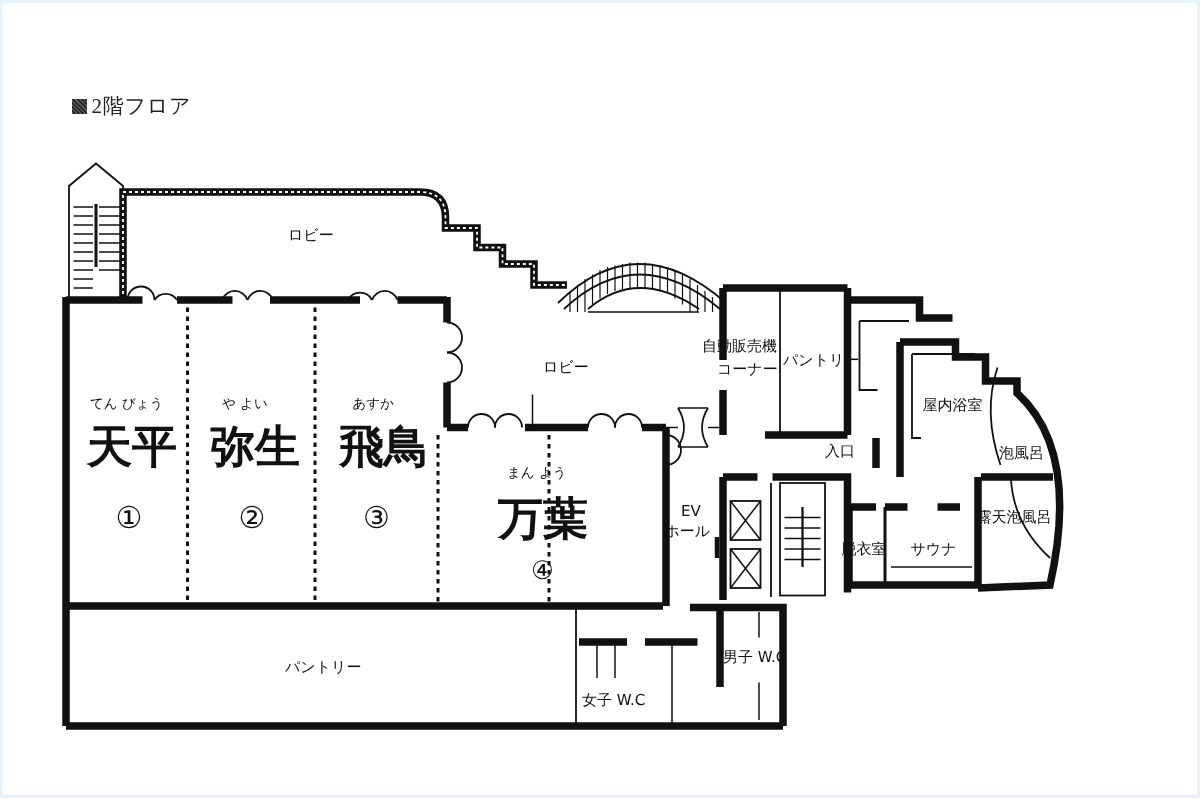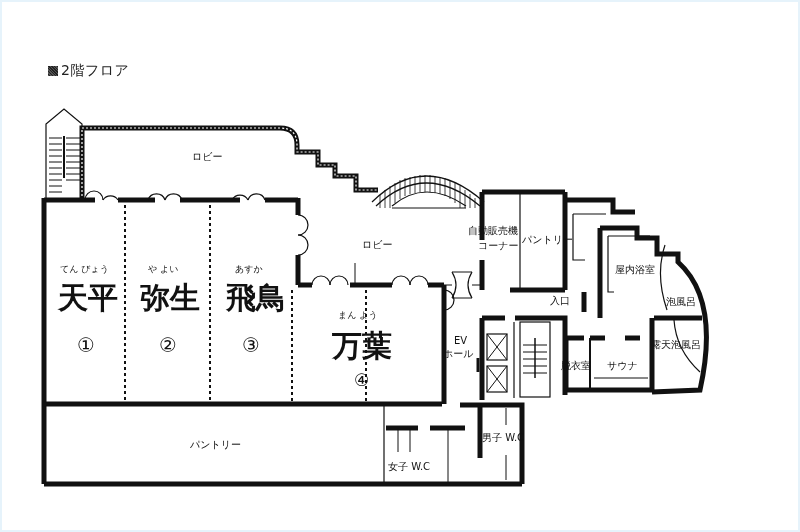--- a/index.html
+++ b/index.html
@@ -12,20 +12,21 @@
       position: absolute; left: 0; top: 0;
       width: 796px; height: 528px;
       border: 2px solid #e6f3fb;
       background: #ffffff;
     }
     .title {
       position: absolute; left: 48px; top: 62px;
       font-size: 14px; color: #222;
       display: flex; align-items: center; gap: 3px;
       letter-spacing: 0.5px;
+      font-family: Liberation Serif, serif;
     }
     .title .sq {
       width: 10px; height: 10px; background: #333;
       background-image: repeating-linear-gradient(45deg,#555 0 1px,#222 1px 2px);
       display: inline-block;
     }
     svg.plan { position: absolute; left: 0; top: 0; }
     .plan text { font-family: "DejaVu Sans", "Liberation Sans", sans-serif; fill: #111; }
     .plan .serif { font-family: "DejaVu Serif", "Liberation Serif", serif; }
     .wall { fill: none; stroke: #111; stroke-width: 5; stroke-linejoin: miter; }

